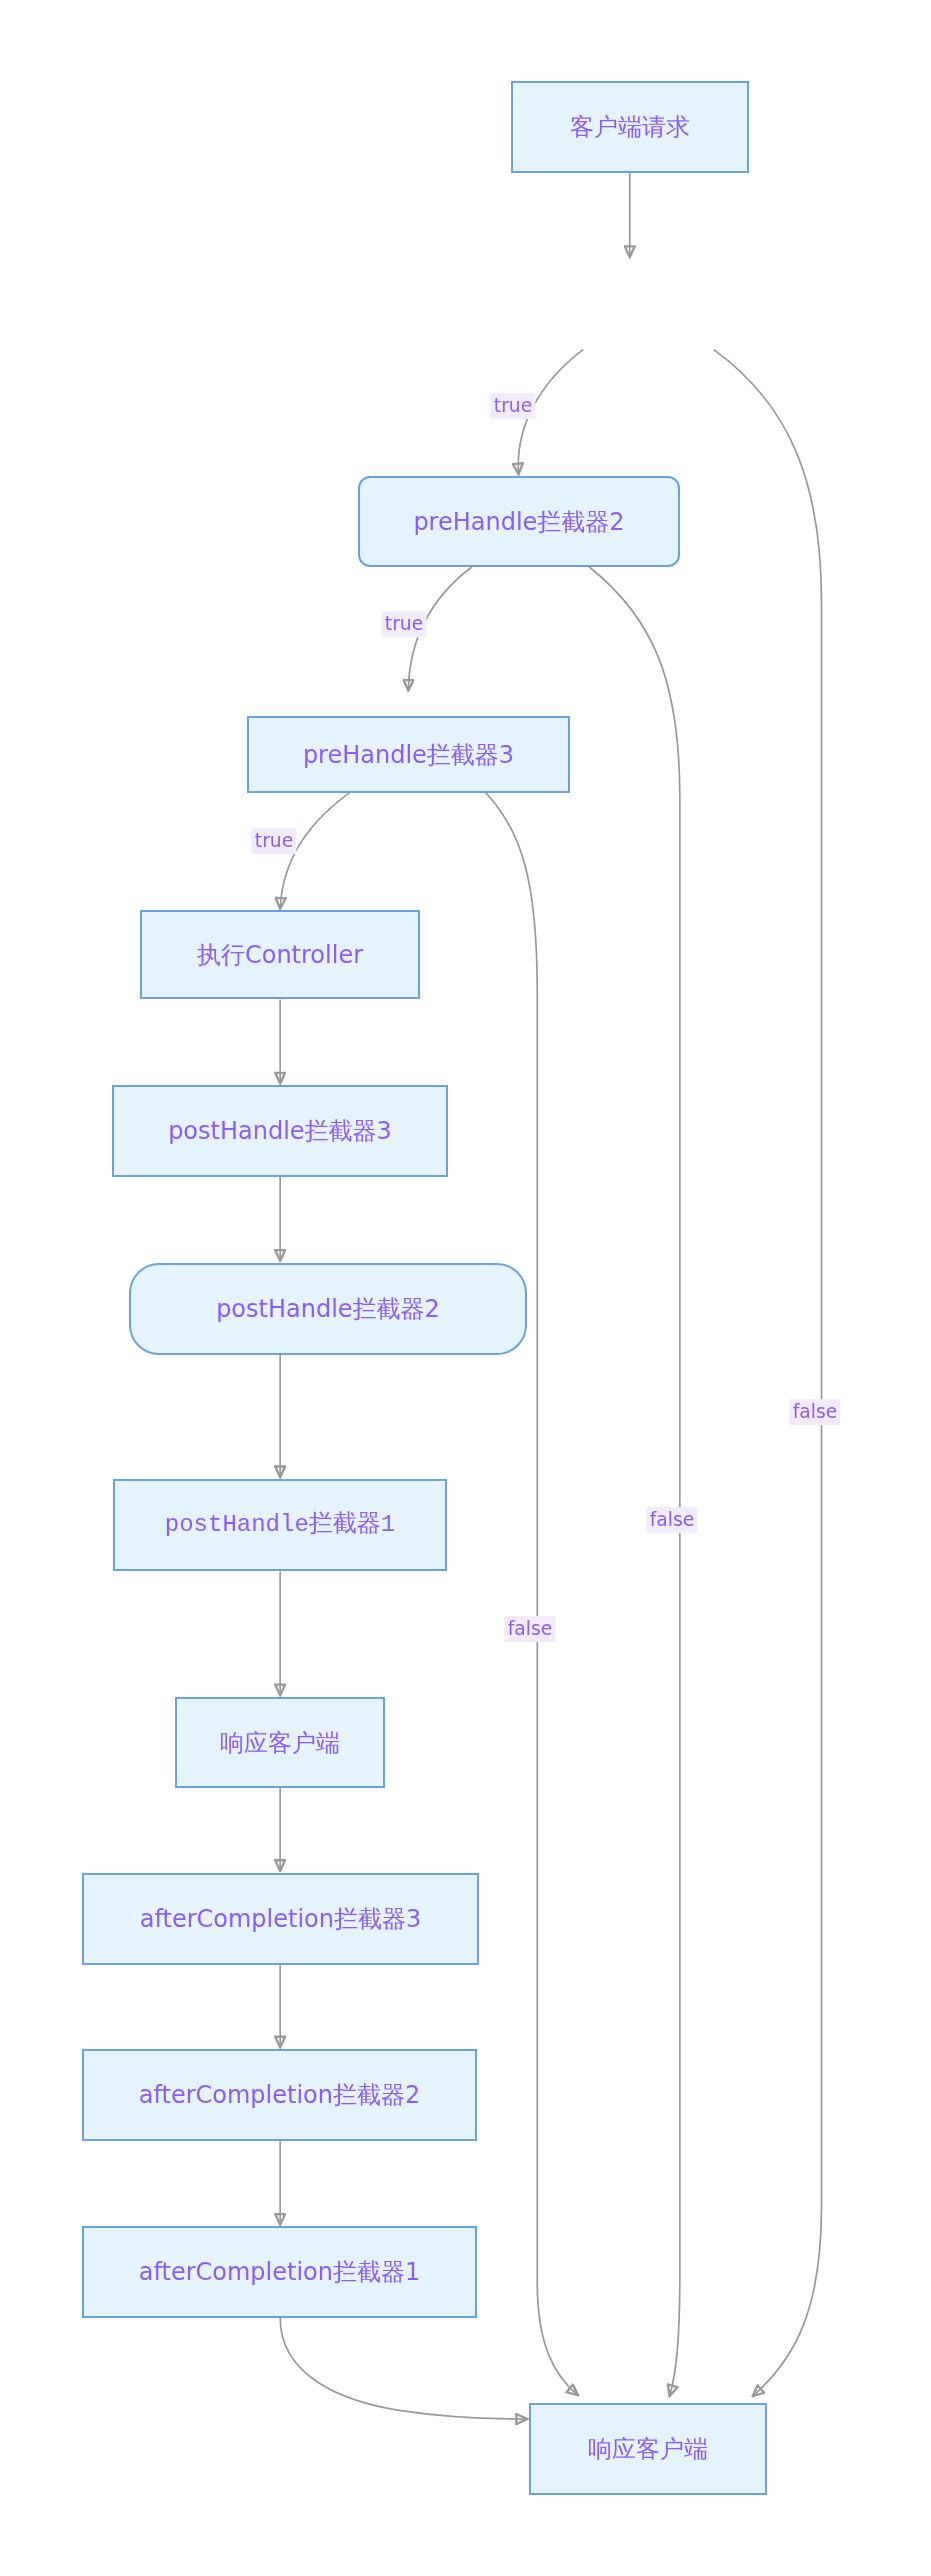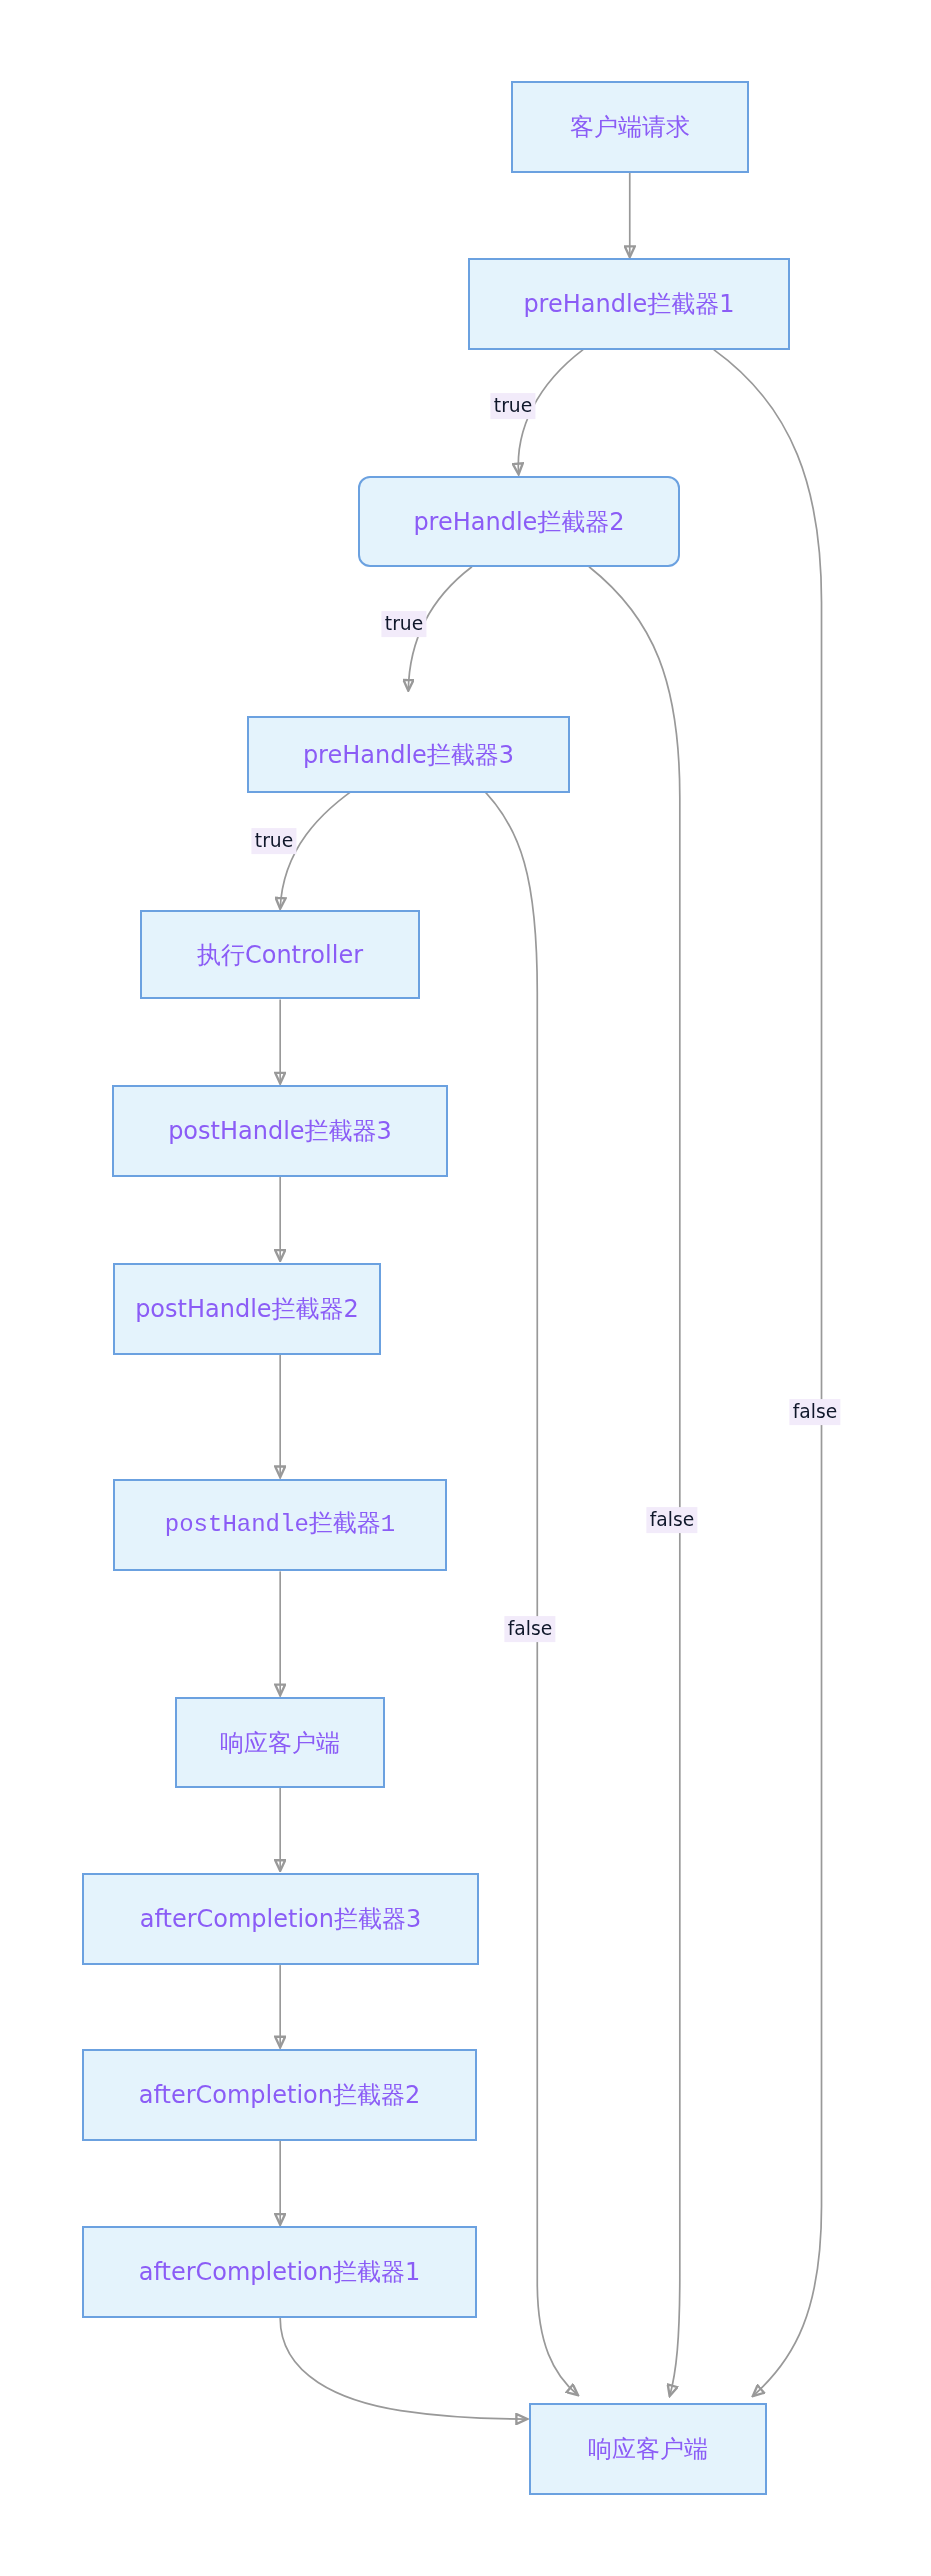--- a/index.html
+++ b/index.html
@@ -40,21 +40,21 @@
   .node-label {
     color: #8b5cf6;
     font-size: 24px;
     line-height: 1.25;
     white-space: nowrap;
   }
   .edge-label {
     position: absolute;
     transform: translate(-50%, -50%);
     background: #f2ebfa;
-    color: #0f172a;
+    color: #8b5cf6;
     font-size: 18.7px;
     line-height: 1.2;
     padding: 1.7px 3.4px;
     white-space: nowrap;
   }
 </style>
 </head>
 <body>
 
 <div class="canvas">
@@ -80,41 +80,38 @@
     <path d="M330,2107 L330,2205" marker-end="url(#arrow)"></path>
     <path d="M330,2316 L330,2413" marker-end="url(#arrow)"></path>
     <path d="M330,2523 L330,2622" marker-end="url(#arrow)"></path>
     <path d="M330,2732 C330,2800 402,2830 472,2841 C525,2849 578,2851 621,2851" marker-end="url(#arrow)"></path>
   </svg>
 
   <div class="node" style="left:511px; top:81px; width:238px; height:92px;">
     <span class="node-label">客户端请求</span>
   </div>
 
-  <div class="node" style="left:468px; top:258px; width:322px; height:92px;">
-    <span class="node-label">preHandle拦截器1</span>
-  </div>
 
   <div class="node" style="left:358px; top:476px; width:322px; height:91px;border-radius:12px;">
     <span class="node-label">preHandle拦截器2</span>
   </div>
 
   <div class="node" style="left:247px; top:716px; width:323px; height:77px;">
     <span class="node-label">preHandle拦截器3</span>
   </div>
 
   <div class="node" style="left:140px; top:910px; width:280px; height:89px;">
     <span class="node-label">执行Controller</span>
   </div>
 
   <div class="node" style="left:112px; top:1085px; width:336px; height:92px;">
     <span class="node-label">postHandle拦截器3</span>
   </div>
 
-  <div class="node" style="left:113px; top:1263px; width:268px; height:92px;">
+  <div class="node" style="left:129px; top:1263px; width:398px; height:92px;border-radius:30px;">
     <span class="node-label">postHandle拦截器2</span>
   </div>
 
   <div class="node" style="left:113px; top:1479px; width:334px; height:92px;font-family:Liberation Mono, monospace;">
     <span class="node-label">postHandle拦截器1</span>
   </div>
 
   <div class="node" style="left:175px; top:1697px; width:210px; height:91px;">
     <span class="node-label">响应客户端</span>
   </div>

